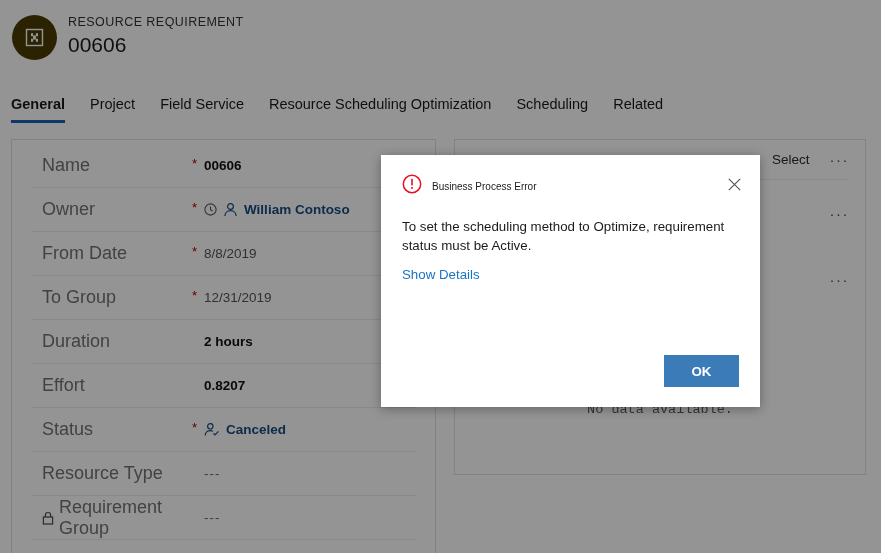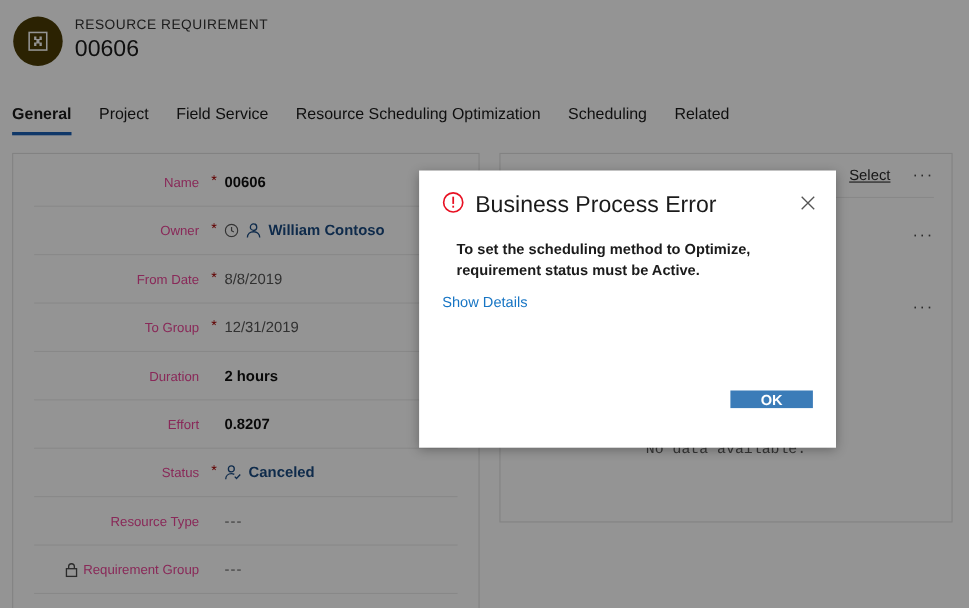--- a/index.html
+++ b/index.html
@@ -78,24 +78,23 @@
   .form-row {
     position: relative;
     height: 44px;
     margin: 0 19px;
     border-bottom: 1px solid #ebebeb;
     display: flex; align-items: center;
   }
   .form-row:first-child { margin-top: 4px; }
   .field-label {
     width: 150px; flex: 0 0 150px;
-    font-size: 12px; color: #ec4899;
+    font-size: 18px; color: #737373;
     display: flex; align-items: center; gap: 5px;
     padding-left: 11px;
-    justify-content: flex-end;
   }
   .req-star {
     position: absolute; left: 161px; top: 13px;
     color: #a80000; font-size: 13px; line-height: 1;
   }
   .field-value {
     font-size: 13.5px; color: #1b1b1b;
     display: flex; align-items: center; gap: 6px;
     padding-left: 23px;
   }
@@ -109,21 +108,21 @@
 
   
   .rp-head {
     position: relative; height: 40px;
     margin: 0 16px;
     border-bottom: 1px solid #ebebeb;
     display: flex; align-items: center; justify-content: flex-end;
     gap: 20px;
   }
   .rp-select {
-    font-size: 13.5px; color: #2a2a2a; cursor: pointer; text-decoration: underline;
+    font-size: 13.5px; color: #2a2a2a; cursor: pointer;
   }
   .ellipsis {
     font-size: 15px; color: #4a4a4a; letter-spacing: 1.5px;
     cursor: pointer; line-height: 1;
   }
   .rp-sub {
     position: relative; margin: 0 16px; height: 66px;
     display: flex; align-items: center; justify-content: flex-end;
   }
   .rp-empty {
@@ -142,41 +141,41 @@
     background: #ffffff;
     box-shadow: 0 2px 10px rgba(0,0,0,0.32);
     z-index: 60;
   }
   .dlg-title-row {
     position: absolute; left: 21px; top: 19px; right: 14px;
     display: flex; align-items: center;
   }
   .dlg-error-icon { flex: 0 0 auto; display: block; margin-right: 10px; }
   .dlg-title {
-    font-size: 21px; color: #1b1b1b; font-weight: 400;
+    font-size: 10px; color: #1b1b1b; font-weight: 400;
     white-space: nowrap;
   }
   .dlg-close {
     position: absolute; right: 14px; top: 17px;
     width: 24px; height: 24px;
     display: flex; align-items: center; justify-content: center;
     cursor: pointer;
   }
   .dlg-body {
-    position: absolute; left: 34px; top: 62px; width: 325px;
-    font-size: 13.3px; font-weight: 700; color: #1b1b1b;
+    position: absolute; left: 21px; top: 62px; width: 325px;
+    font-size: 13.3px; font-weight: 400; color: #1b1b1b;
     line-height: 1.45;
   }
   .dlg-link {
     position: absolute; left: 21px; top: 112px;
     font-size: 13.3px; color: #1775c4; cursor: pointer;
   }
   .dlg-ok {
     position: absolute; left: 283px; top: 200px;
-    width: 75px; height: 16px;
+    width: 75px; height: 32px;
     background: #3b7cb8; color: #ffffff;
     border: none; font-size: 13.3px; font-weight: 700;
     font-family: "Liberation Sans", sans-serif;
     cursor: pointer;
   }
 </style>
 </head>
 <body>
 
 <div id="app">

